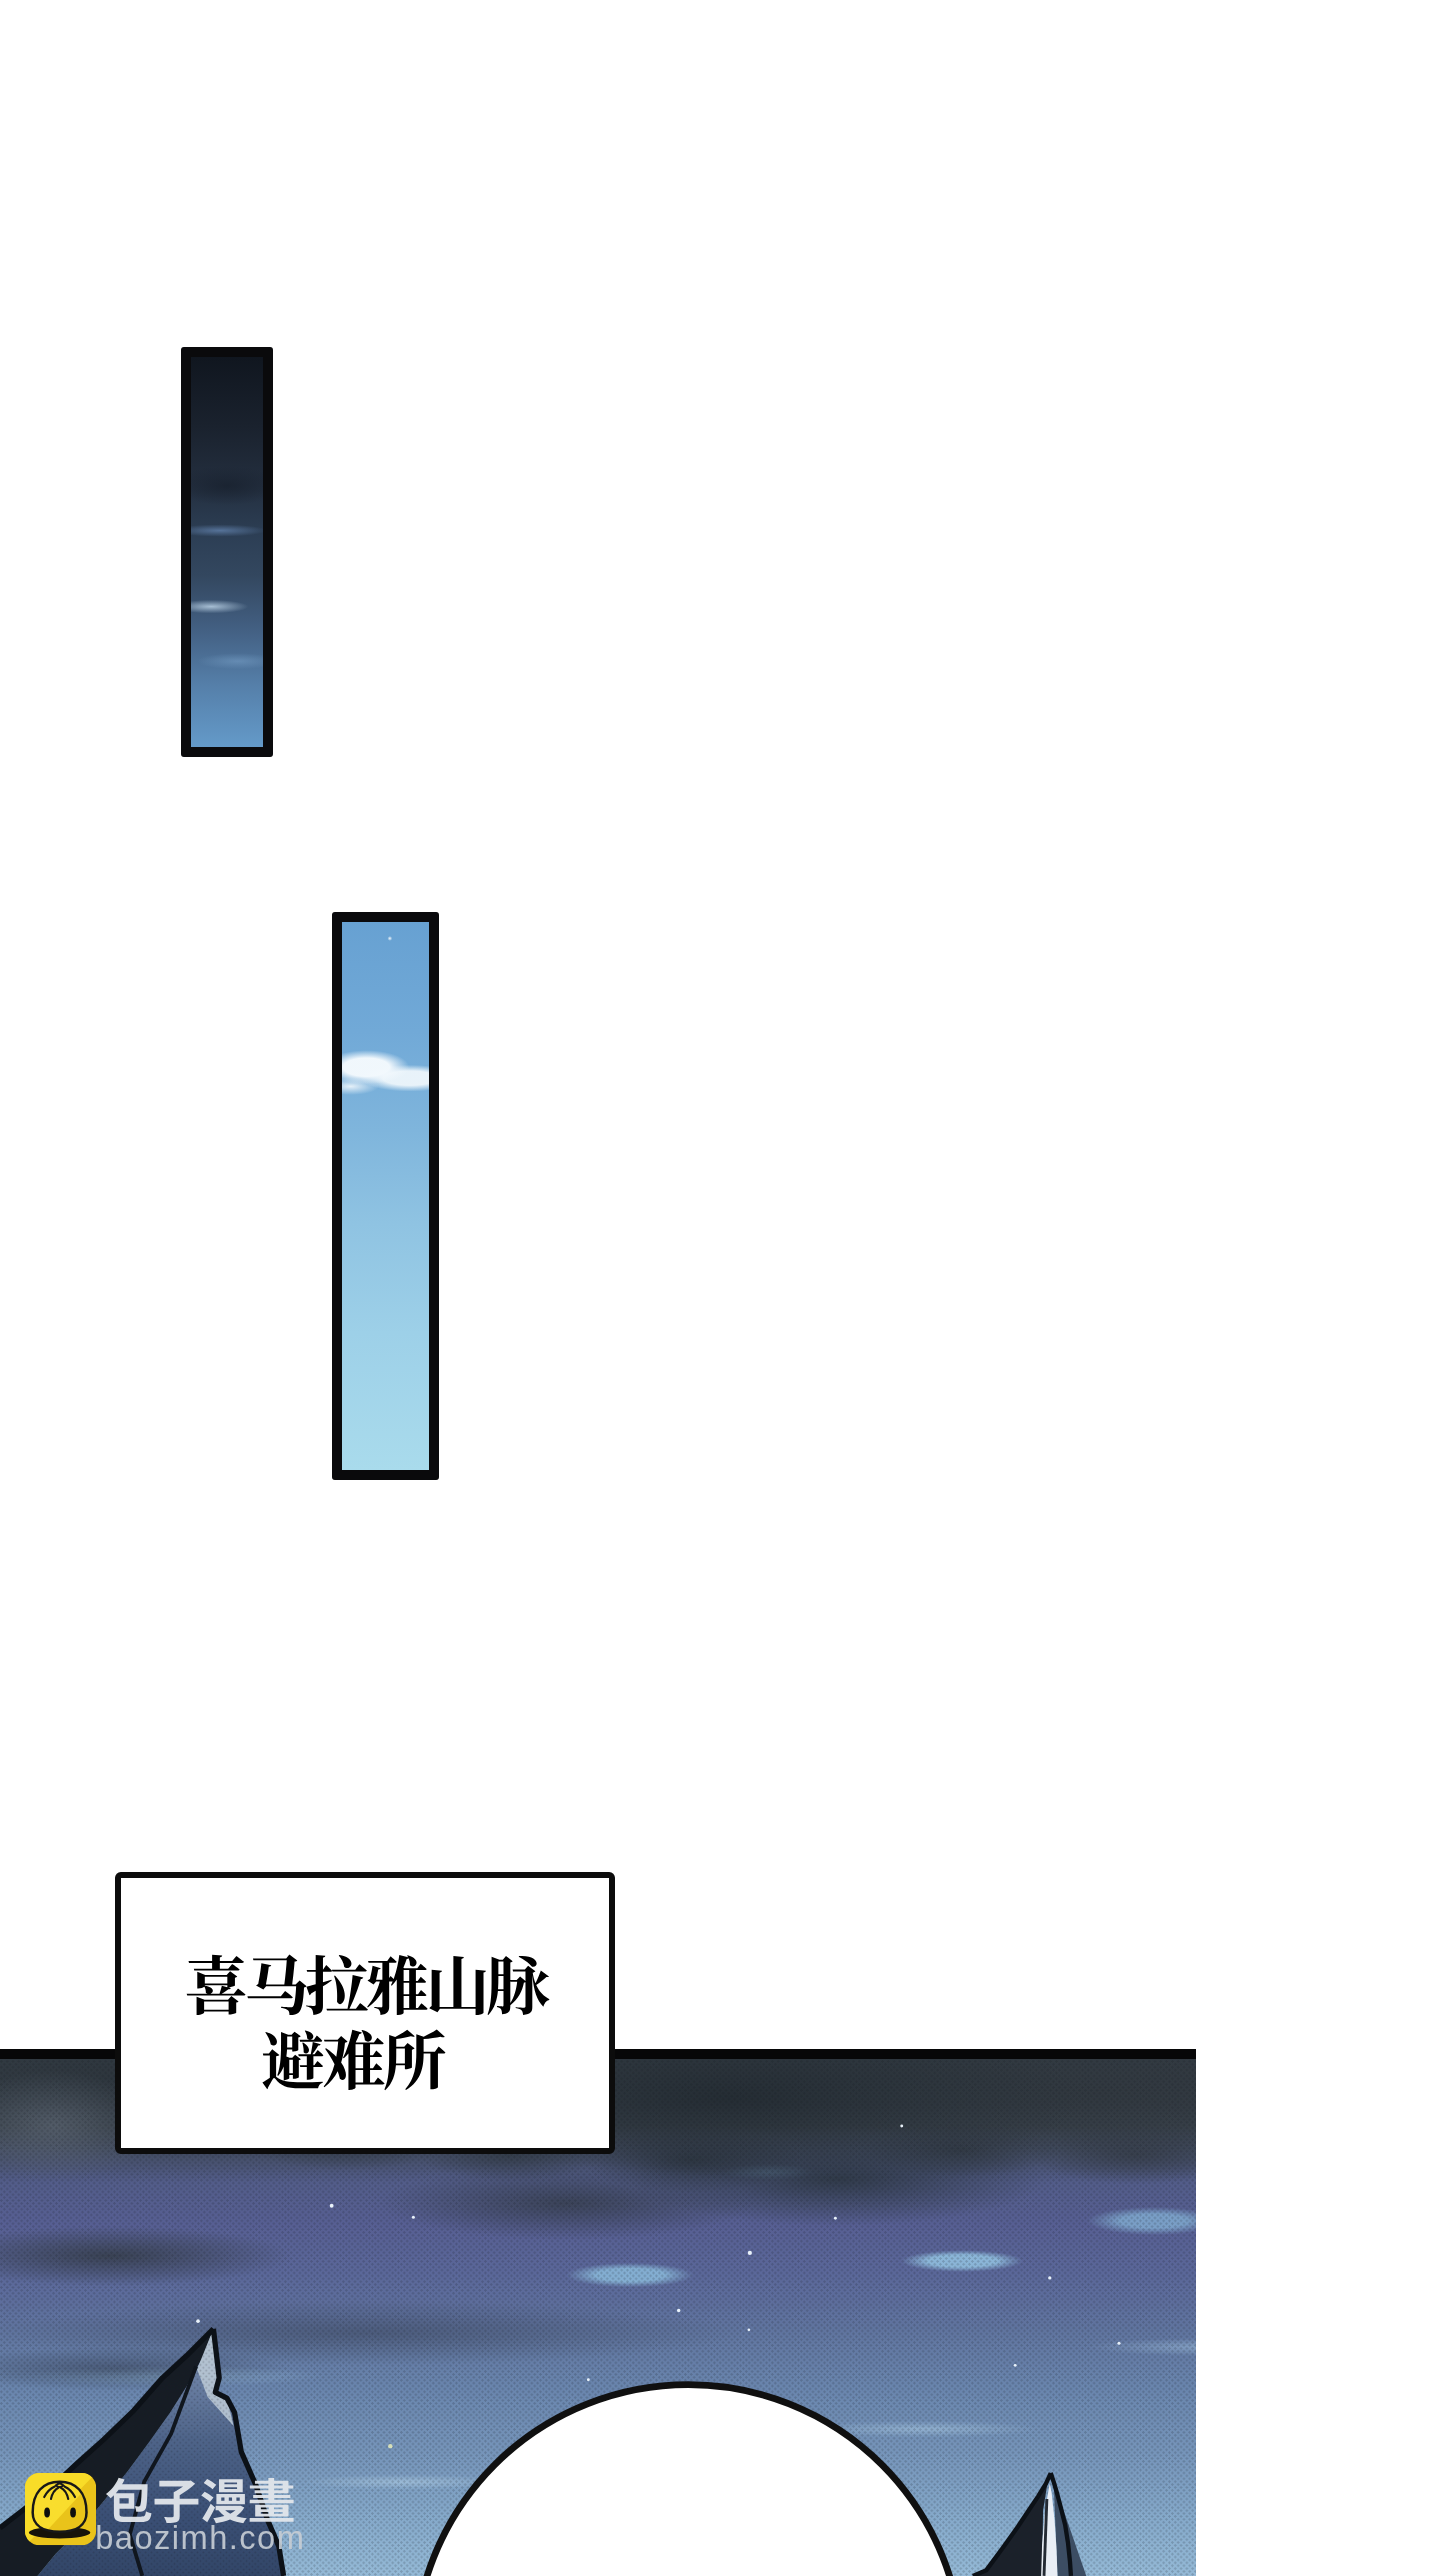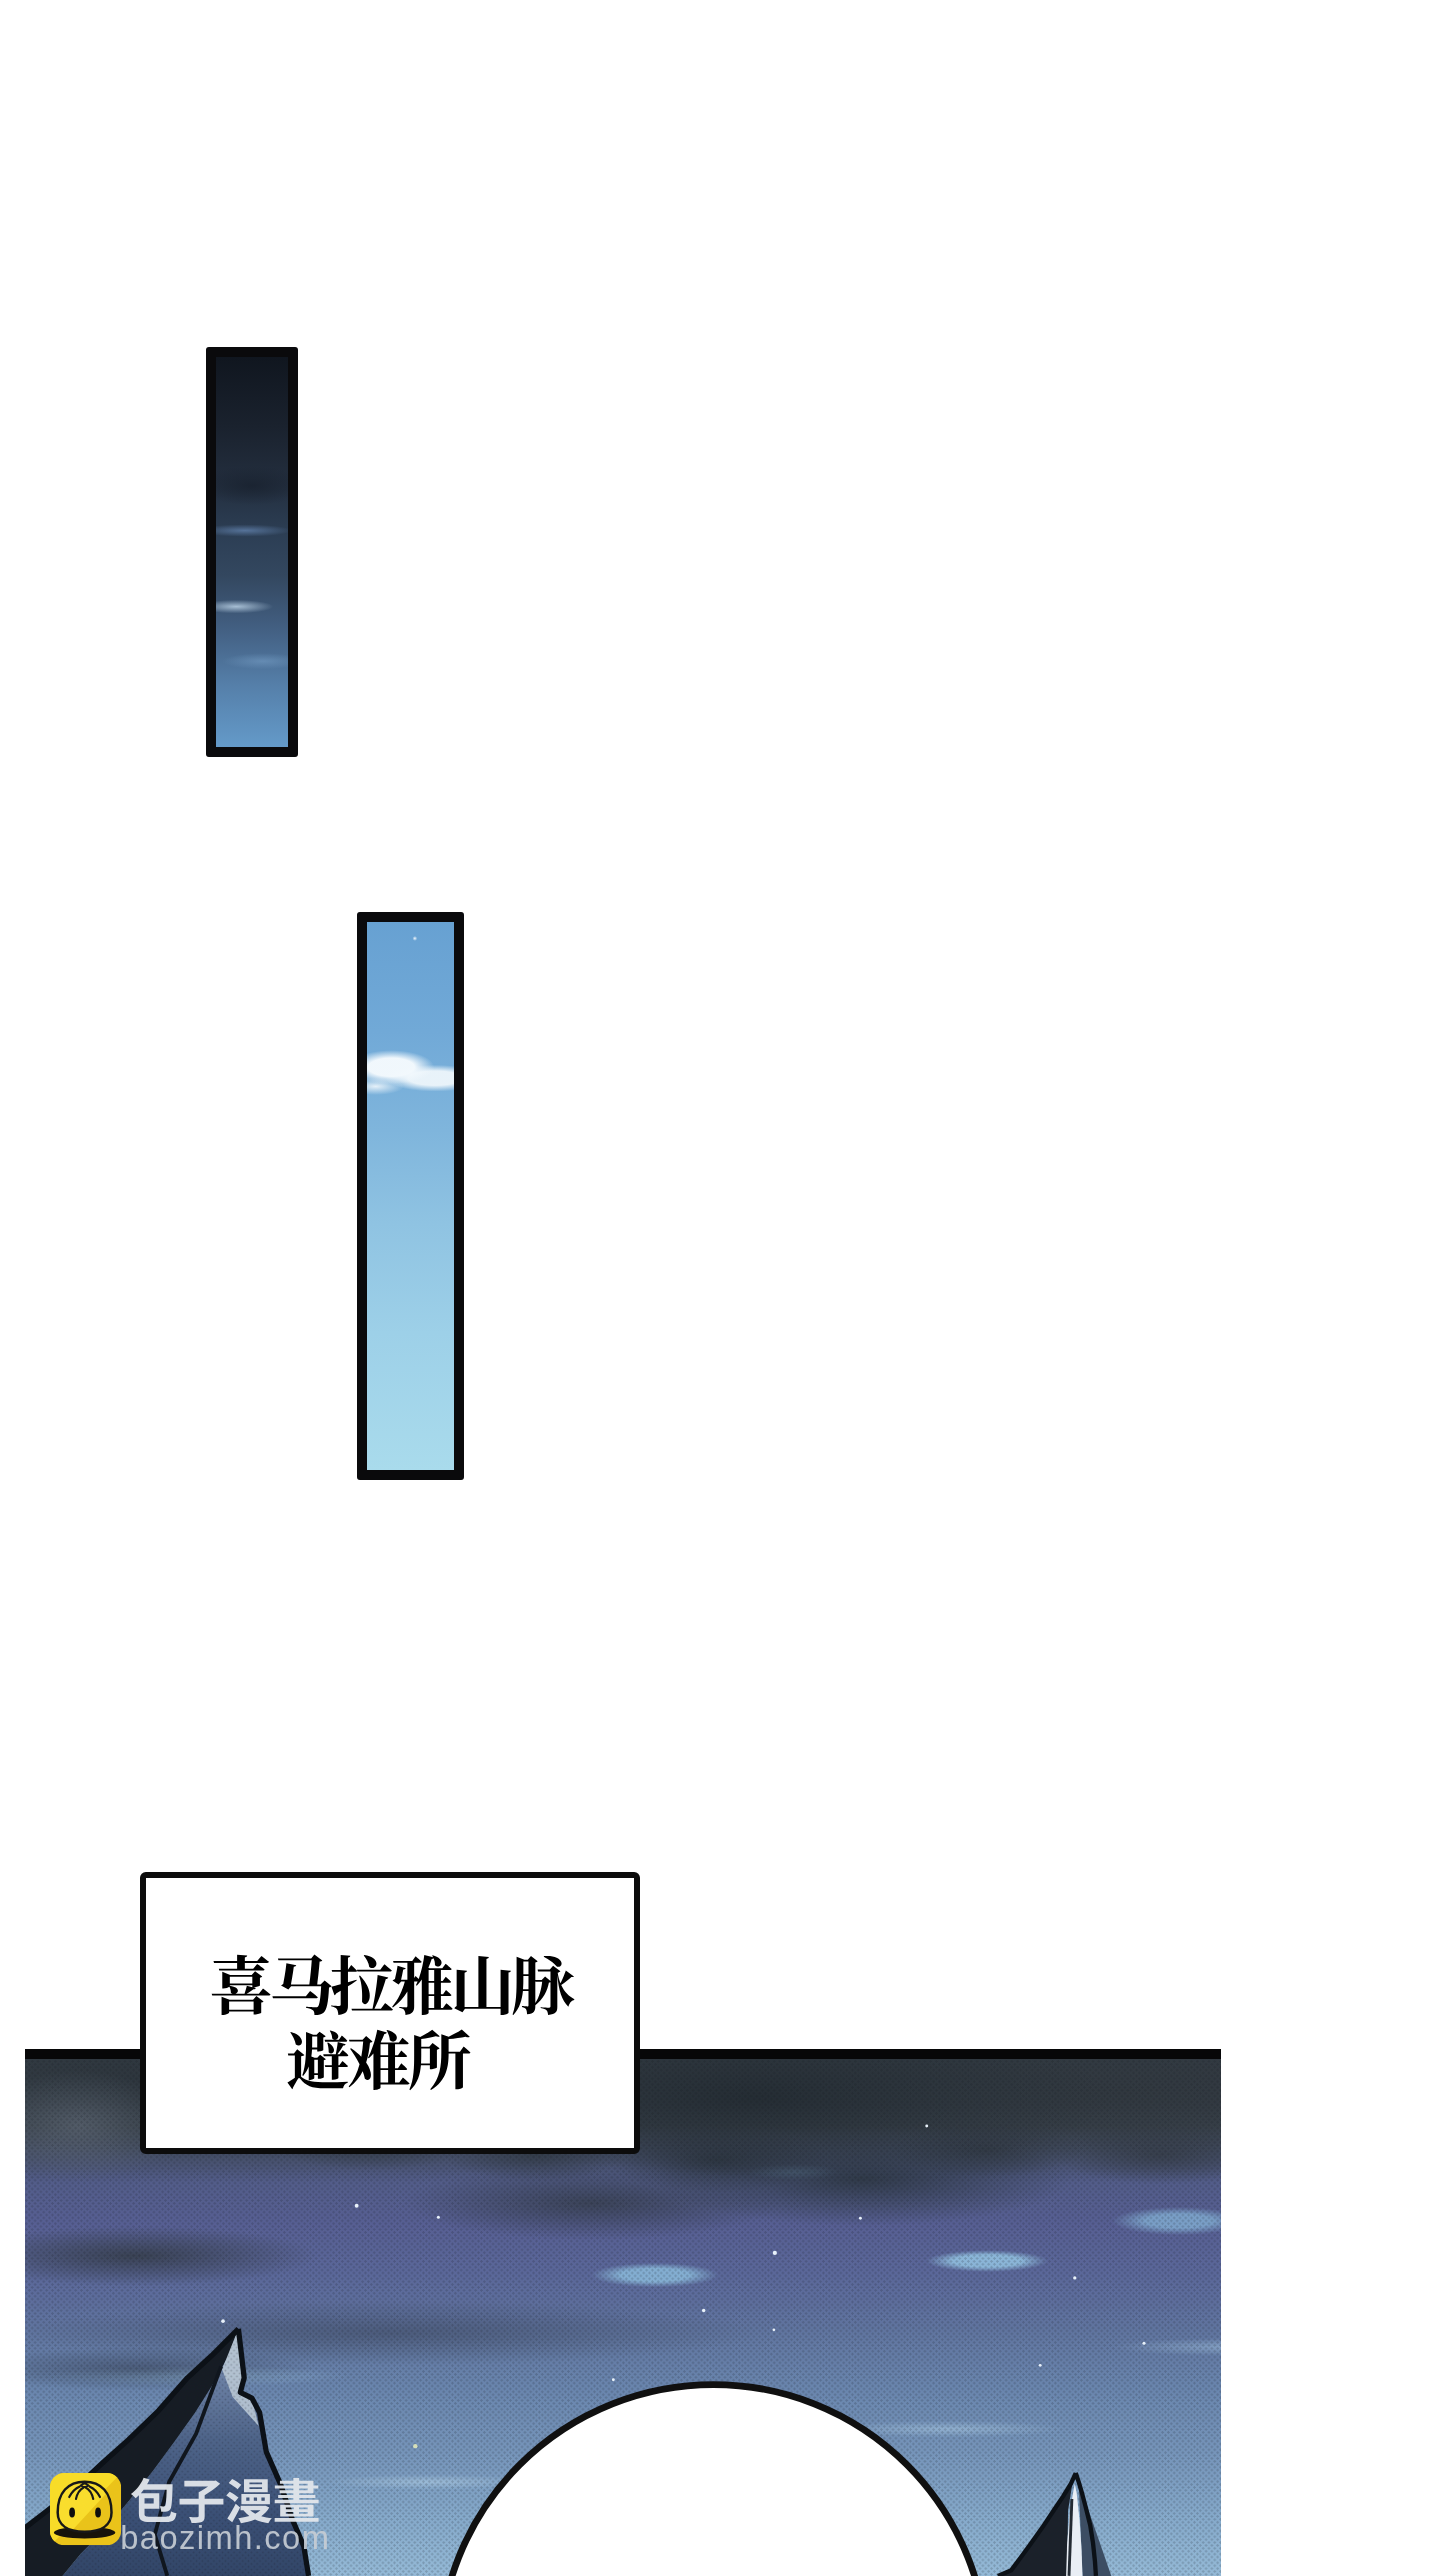--- a/index.html
+++ b/index.html
@@ -1,17 +1,17 @@
 <!DOCTYPE html>
 <html><head>
 <meta charset="utf-8">
 <style>
   html,body { margin:0; padding:0; background:#ffffff; }
   #page { position:relative; width:1196px; height:2576px; overflow:hidden;
-          font-family:"Liberation Sans", sans-serif;margin-left:25px; }
+          font-family:"Liberation Sans", sans-serif; }
   .abs { position:absolute; }
 </style>
 </head>
 <body>
 <div id="page">
 
 <div class="abs" style="left:181px; top:347px; width:92px; height:410px; box-sizing:border-box;
   border:10.6px solid #0a0a0c; border-radius:2.9px;
   background-image:
     radial-gradient(ellipse 77px 27px at 50% 33%, rgba(24,33,46,0.8), rgba(24,33,46,0) 72%),

